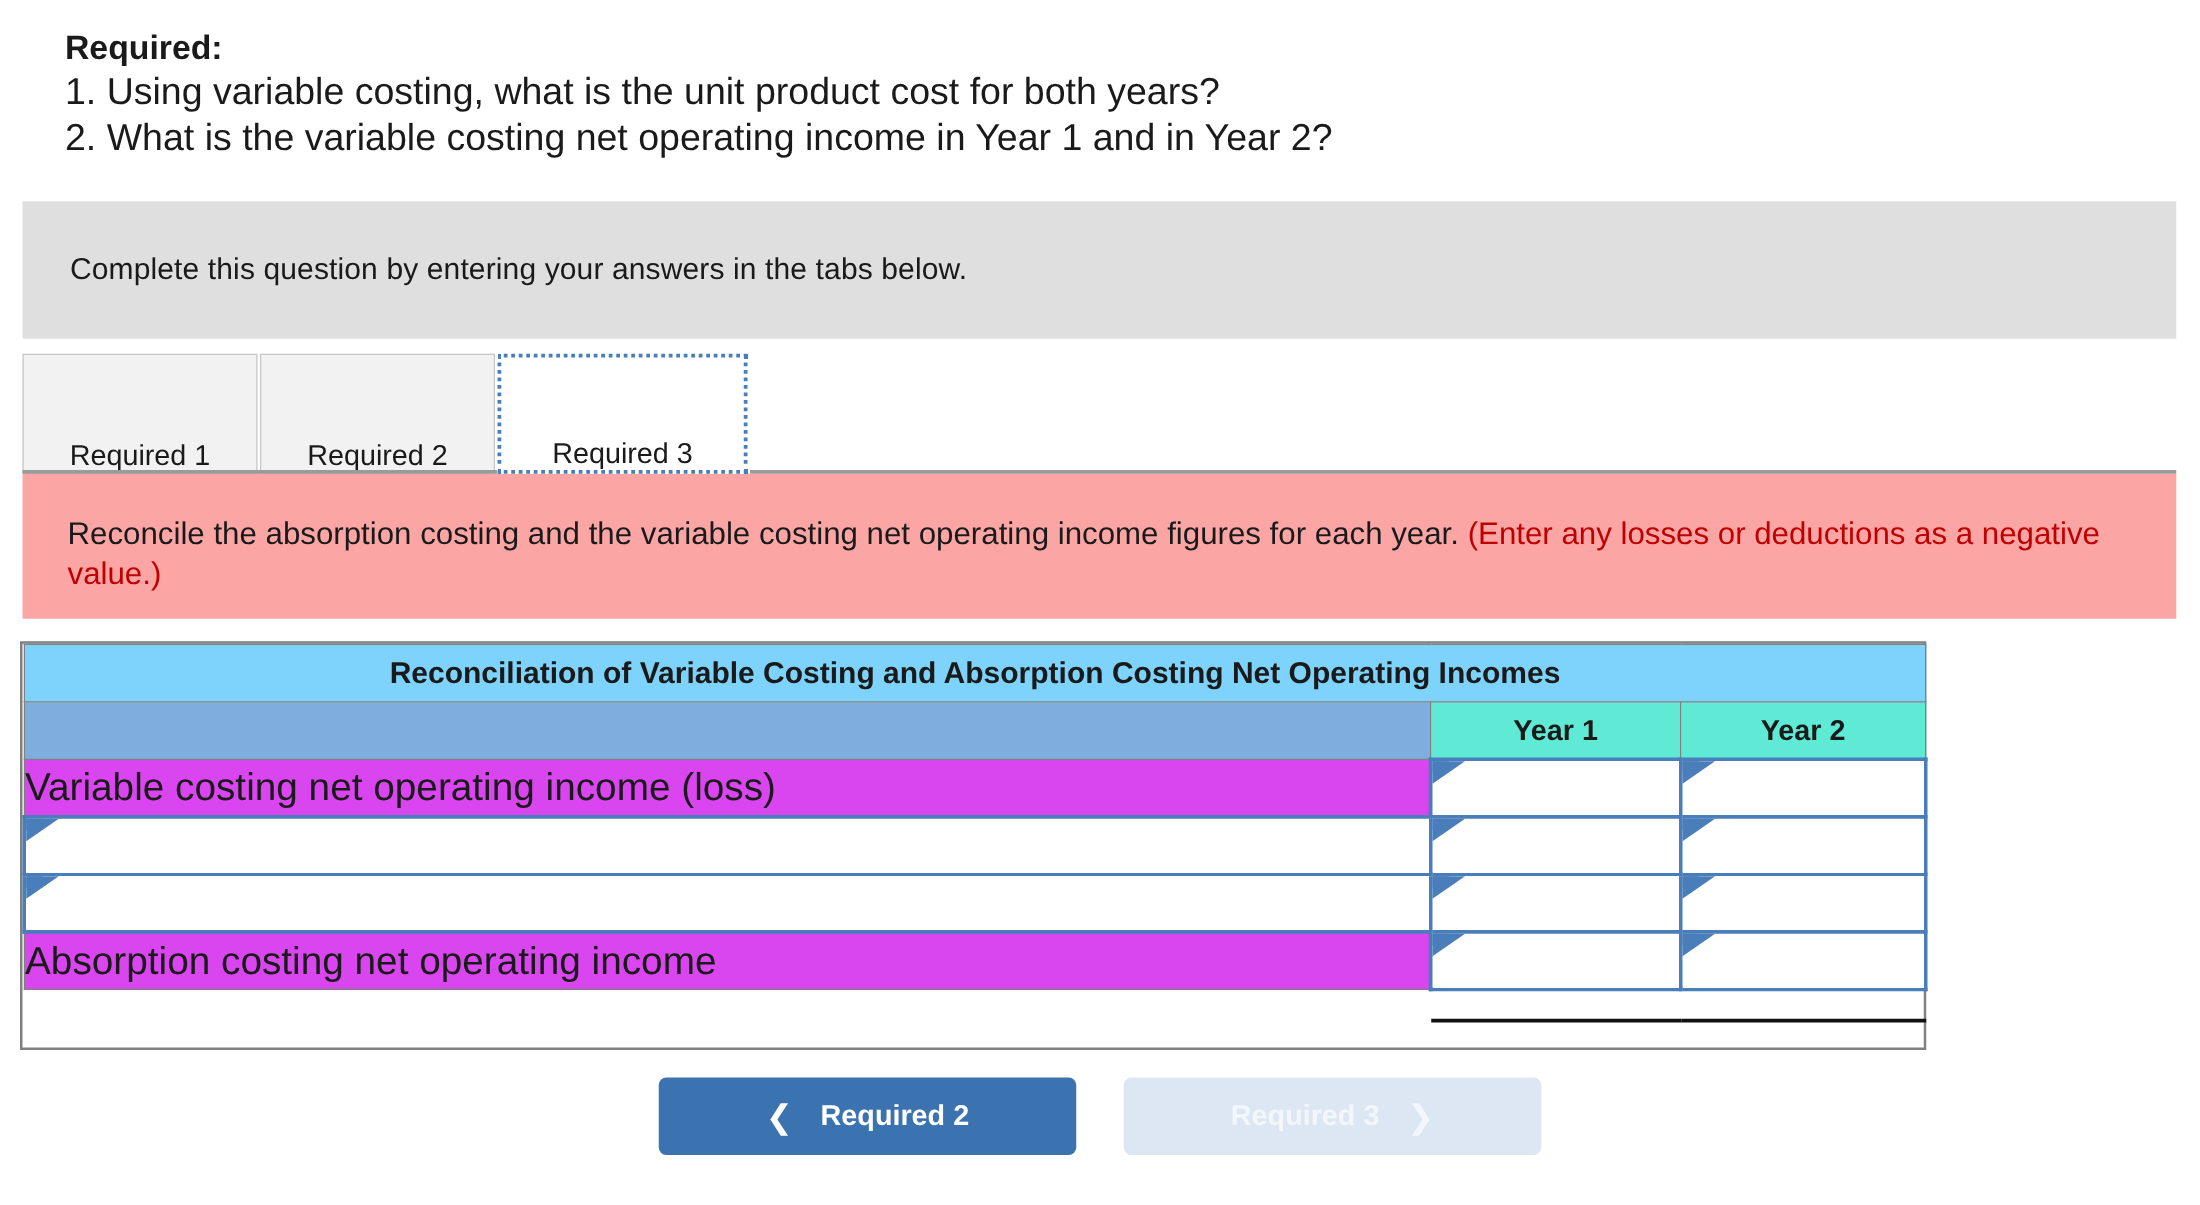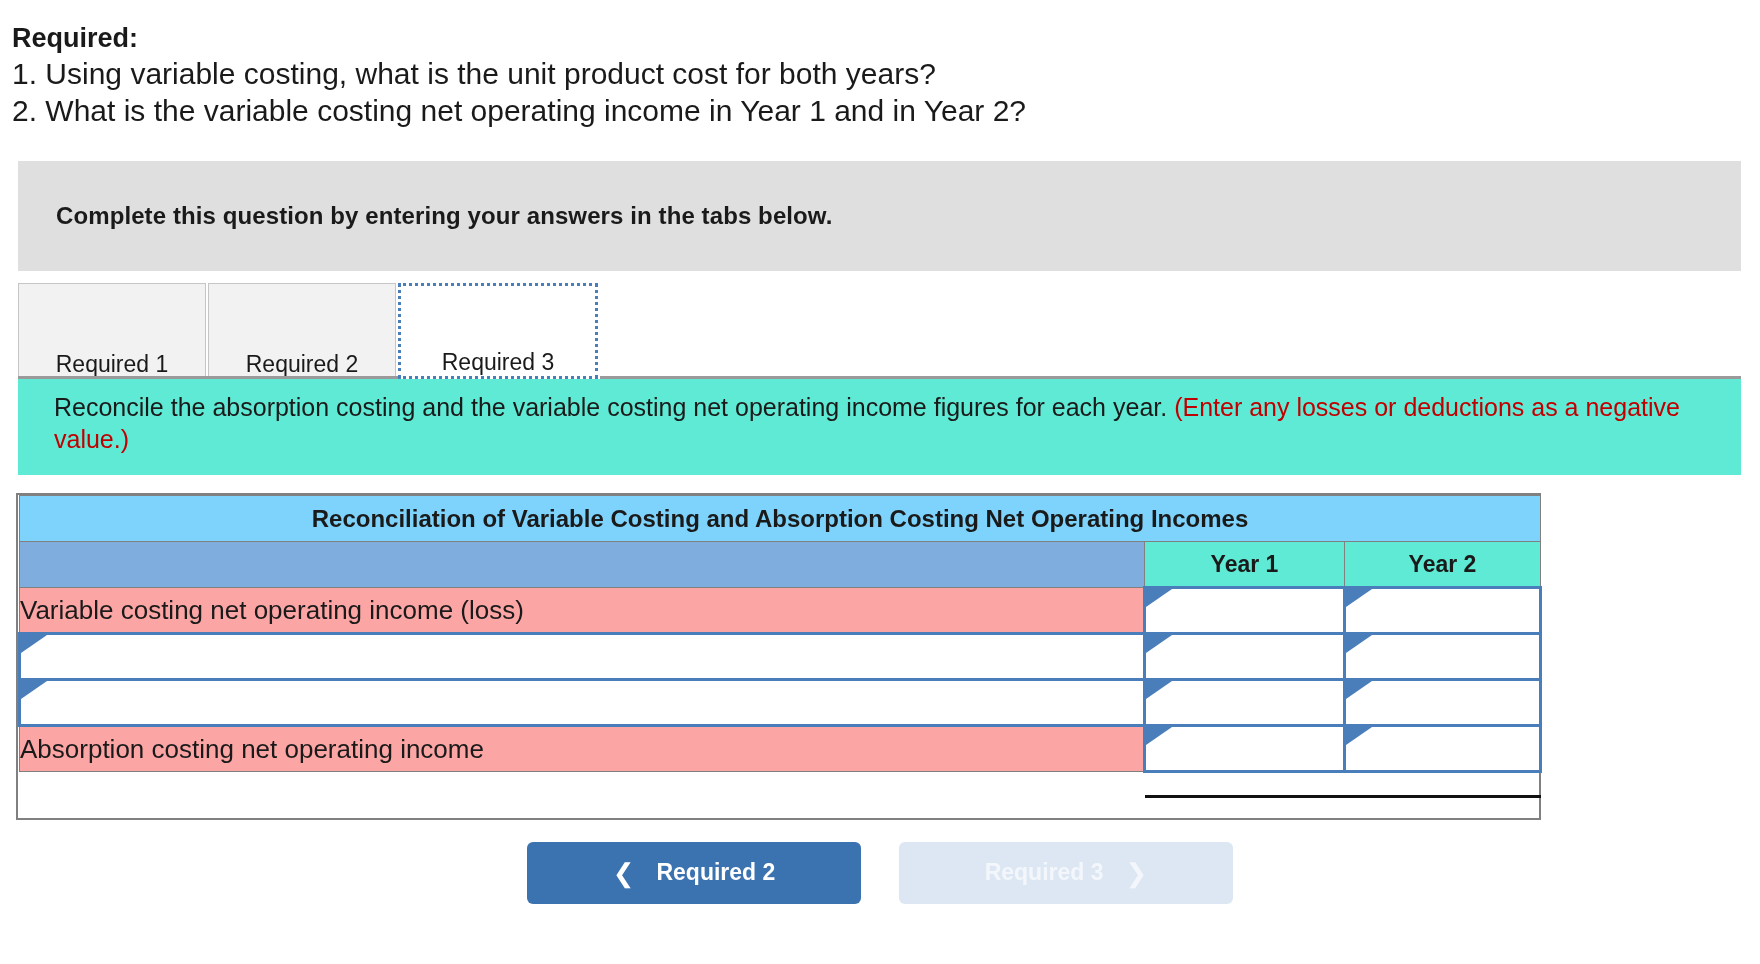--- a/index.html
+++ b/index.html
@@ -10,20 +10,21 @@
     font-family: "Liberation Sans", sans-serif;
     color: #1a1a1a;
     overflow: hidden;
   }
 
   
   .prompt {
     padding: 22px 0 0 12px;
     font-size: 27px;
     line-height: 1.2;
+    margin-left: 40px;
   }
   .prompt .req-title {
     font-weight: bold;
     font-size: 27px;
     margin-bottom: 2px;
   }
   .prompt .req-line {
     font-size: 30px;
     margin-bottom: 1px;
     white-space: nowrap;
@@ -33,21 +34,21 @@
   .banner {
     margin: 32px 0 0 18px;
     width: 1723px;
     height: 110px;
     background: #dfdfdf;
     display: flex;
     align-items: center;
   }
   .banner-text {
     font-size: 24px;
-    font-weight: bold;
+    font-weight: normal;
     padding-left: 38px;
     letter-spacing: .1px;
   }
 
   
   .tabs-wrap {
     margin: 10px 0 0 18px;
     width: 1723px;
     position: relative;
     height: 98px;
@@ -91,22 +92,22 @@
     top: 0;
     width: 200px;
     height: 3px;
     background: #ffffff;
   }
 
   
   .instruction {
     margin: 0 0 0 18px;
     width: 1723px;
-    background: #5eead4;
-    padding: 12px 28px 20px 36px;
+    background: #fca5a5;
+    padding: 32px 28px 20px 36px;
     font-size: 25px;
     line-height: 1.28;
   }
   .instruction .hint { color: #c00000; }
 
   
   .table-wrap {
     margin: 18px 0 0 16px;
     width: 1525px;
     border: 2px solid #808080;
@@ -133,22 +134,22 @@
     background: #5eead4;
     text-align: center;
     font-size: 23px;
     font-weight: bold;
     height: 46px;
     color: #1a1a1a;
   }
   .hdr-blank { background: #7eadde; }
 
   td.label-cell {
-    background: #fca5a5;
-    font-size: 26px;
+    background: #d946ef;
+    font-size: 31px;
     padding-left: 10px;
     height: 46px;
     vertical-align: middle;
   }
 
   
   .input-cell {
     position: relative;
     background: #ffffff;
     border: 3px solid #4a7ebb !important;

